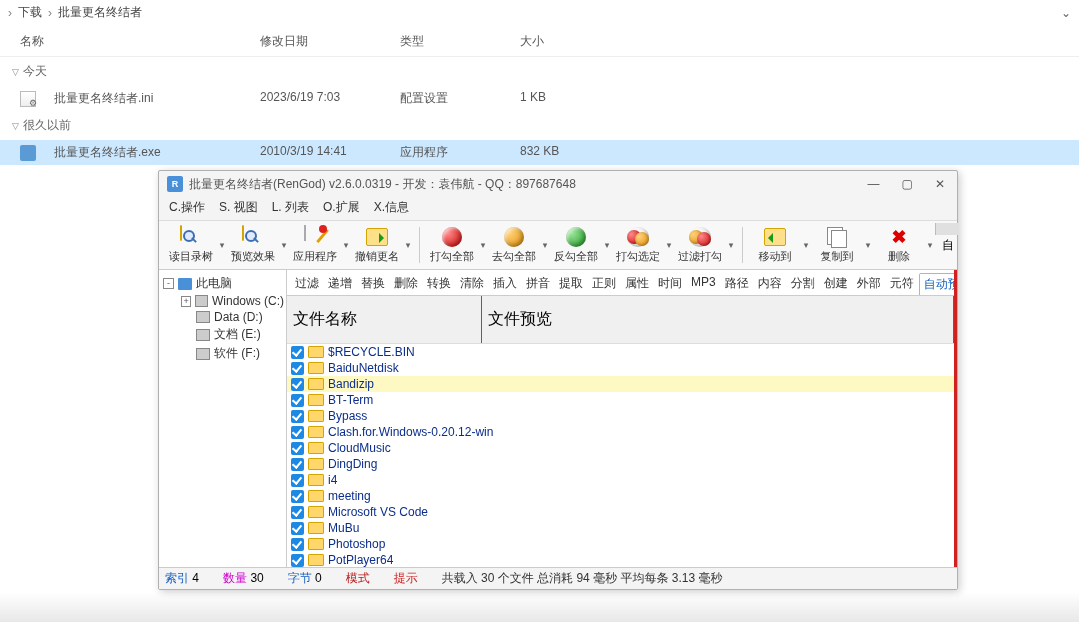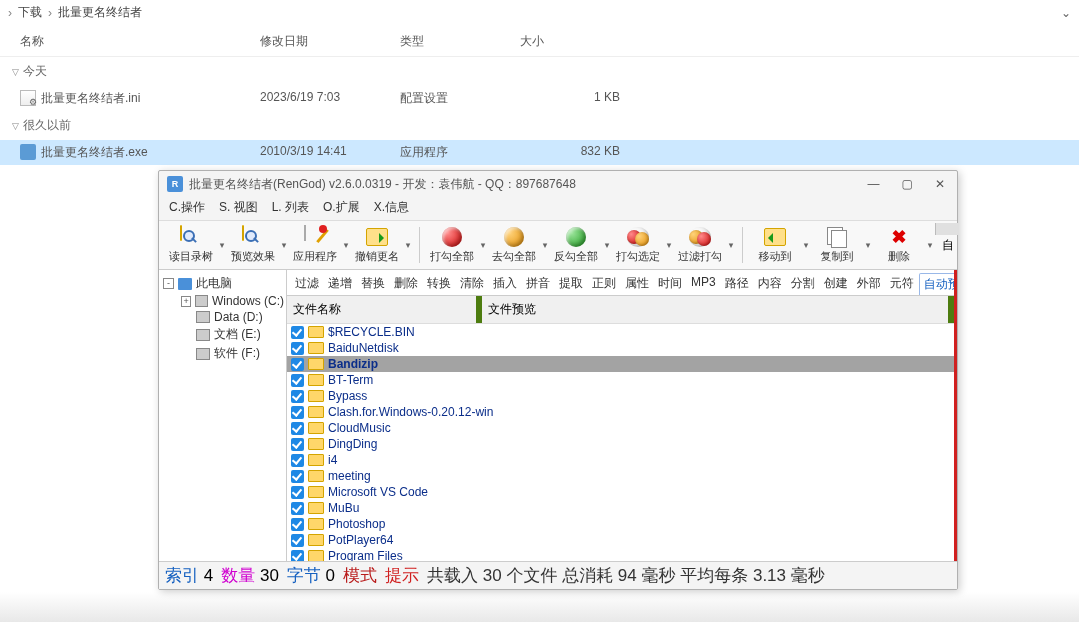--- a/index.html
+++ b/index.html
@@ -8,26 +8,26 @@
 
 .explorer { position: absolute; inset: 0; }
 .crumbs { display: flex; align-items: center; gap: 6px; padding: 4px 8px; color: #444; }
 .crumbs .sep { color: #888; }
 .crumbs .chev { margin-left: auto; color: #666; cursor: pointer; }
 .hdr { display: grid; grid-template-columns: 240px 140px 120px 100px; padding: 8px 20px 6px; color: #555; border-bottom: 1px solid #eee; }
 .grp-hdr { padding: 6px 12px; color: #666; display: flex; align-items: center; gap: 4px; cursor: pointer; }
 .grp-hdr .tri { font-size: 9px; color: #888; }
 .row { display: grid; grid-template-columns: 240px 140px 120px 100px; padding: 4px 20px; color: #555; }
 .row.sel { background: #cce8ff; }
-.row .nm { display: flex; gap: 5px; }
+.row .nm { display: flex; align-items: center; gap: 18px; }
 .ico-cfg, .ico-exe { width: 16px; height: 16px; display: inline-block; }
 .ico-cfg { background: linear-gradient(#fff,#eee); border: 1px solid #bbb; position: relative; }
 .ico-cfg::after { content: "⚙"; font-size: 9px; position: absolute; right: -2px; bottom: -2px; color: #666; }
 .ico-exe { background: #5b9bd5; border-radius: 2px; }
-.row .sz { text-align: right; }
+.row .sz { text-align: left; }
 
 
 .win { position: absolute; left: 158px; top: 170px; width: 800px; height: 420px;
   background: #f4f4f4; border: 1px solid #b0b0b0; border-radius: 2px; box-shadow: 2px 2px 8px rgba(0,0,0,.2);
   display: flex; flex-direction: column; }
 .titlebar { display: flex; align-items: center; padding: 4px 8px; gap: 6px; min-height: 26px; }
 .titlebar .logo { width: 16px; height: 16px; background: #4a90d9; border-radius: 2px; display: flex; align-items: center; justify-content: center; color: #fff; font-size: 9px; font-weight: bold; }
 .titlebar .ttl { color: #555; font-size: 12px; }
 .titlebar .ctrls { margin-left: auto; display: flex; gap: 14px; color: #555; font-family: Arial; }
 .titlebar .ctrls span { cursor: pointer; padding: 0 4px; }
@@ -79,30 +79,30 @@
 .tree-row.d2 { padding-left: 20px; }
 .tree-row .icn { width:14px; height:12px; }
 .icn.pc { background:#4a90d9; border-radius:1px; }
 .icn.drv { background:#ccc; border:1px solid #888; }
 
 .main { flex: 1; display: flex; flex-direction: column; background:#fff; overflow: hidden; }
 .tabs { display: flex; flex-wrap: nowrap; border-bottom: 1px solid #ccc; padding: 3px 4px 0; gap: 1px; font-size: 12px; white-space: nowrap; overflow: hidden; }
 .tabs span { padding: 2px 4px; color:#333; cursor:pointer; }
 .tabs span.active { color:#1560c0; border:1px solid #99b8e8; border-bottom-color:#fff; background:#fff; margin-bottom:-1px; border-radius:2px 2px 0 0; }
 .cols { display: grid; grid-template-columns: 195px 1fr; border-bottom:1px solid #ddd; background:#f0f0f0; }
-.cols div { padding: 5px 6px; border-right:6px solid #4d7c0f; font-size:12px; }
+.cols div { padding: 13px 6px; border-right:1px solid #4d7c0f; font-size:16px; }
 .list { flex:1; overflow-y:auto; font-family: SimSun, "Courier New", monospace; font-size:12px; }
 .litem { display:flex; align-items:center; gap:4px; padding:1px 4px; color:#0b2e8a; cursor:pointer;text-align:right; }
-.litem.sel { background:#a3a3a3;font-weight:bold; }
+.litem.sel { background:#fef9c3; }
 .chk { width:13px; height:13px; background:#1e88e5; border-radius:2px; position:relative; flex:0 0 13px; }
 .chk::after { content:""; position:absolute; left:3px; top:1px; width:4px; height:7px; border:solid #fff; border-width:0 2px 2px 0; transform:rotate(40deg); }
 .fold { width:16px; height:12px; background:#ffd76a; border:1px solid #d4a400; border-radius:1px; flex:0 0 16px; }
 .redbar { width:3px; align-self:stretch; background:#d02020; }
 
-.status { display:flex; align-items:flex-end; gap:8px; padding:2px 6px; border-top:1px solid #ccc; font-size:17px; background:#f4f4f4; }
+.status { display:flex; align-items:flex-end; gap:24px; padding:2px 6px; border-top:1px solid #ccc; font-size:12px; background:#f4f4f4; }
 .status .k { color:#1560c0; }
 .status .v1 { color:#d000d0; }
 .status .v2 { color:#b91c1c; }
 .status .tip { color:#d02020; }
 .status .msg { color:#333; }
 
 .bottom-fade { position:absolute; left:0; right:0; bottom:0; height:30px; background:linear-gradient(transparent,#e8e8e8); pointer-events:none; }
 </style>
 </head>
 <body>

